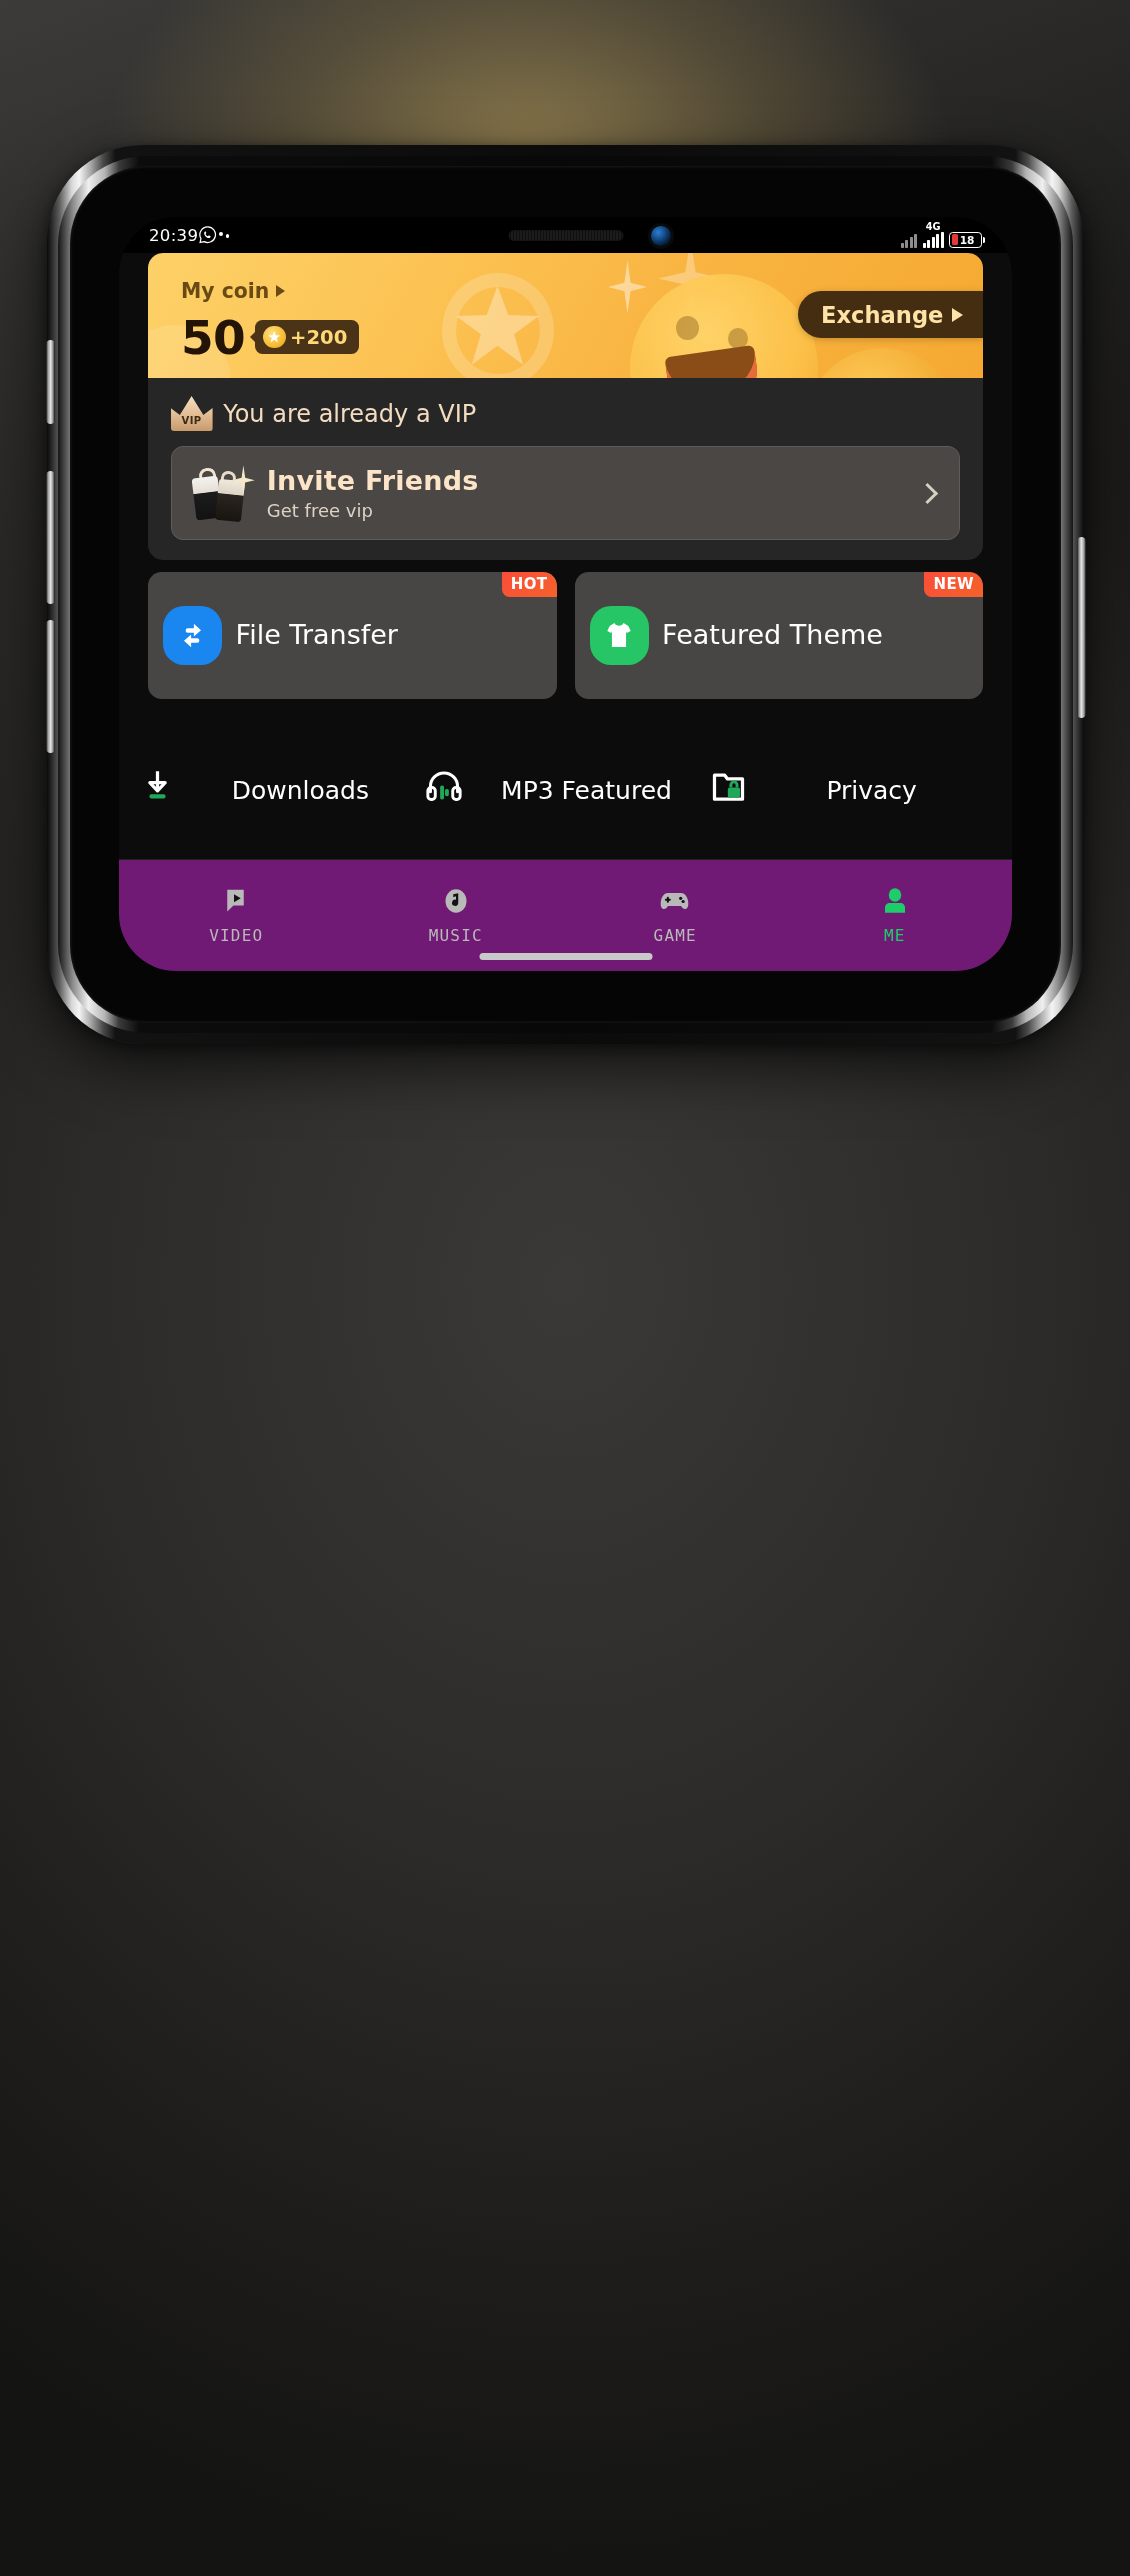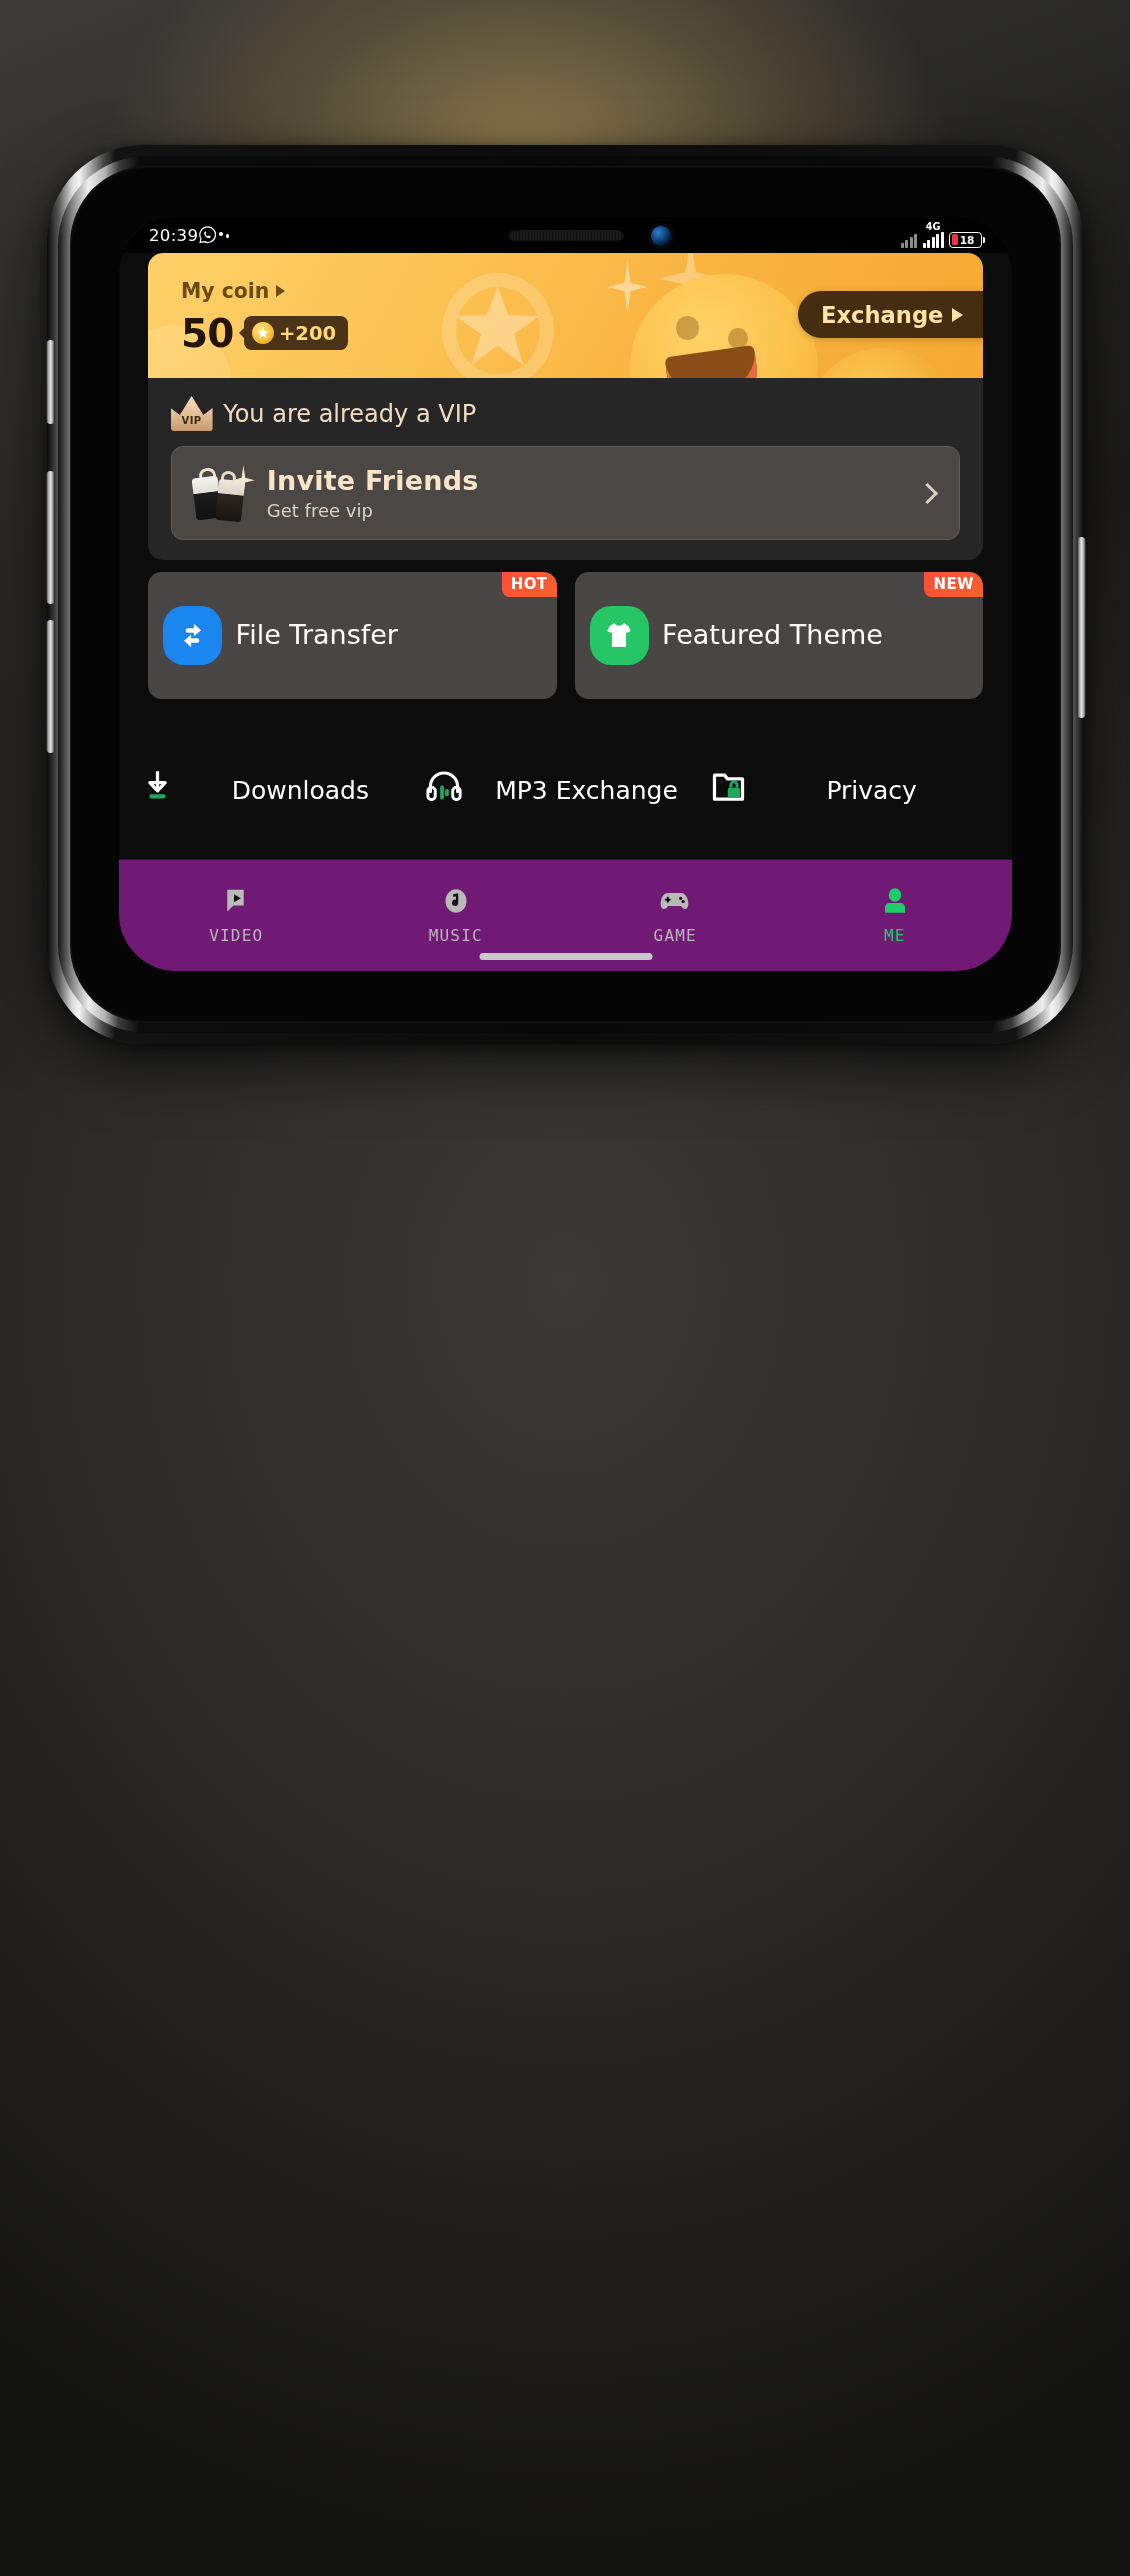--- a/index.html
+++ b/index.html
@@ -159,21 +159,21 @@
   }
   .coin-l { left:-30px; top:72px; width:113px; height:113px; border-radius:50%; background:rgba(255,255,255,.12); }
 
   .coin-left { position:absolute; left:33px; top:26px; z-index:4; }
   .mycoin-row { display:flex; align-items:center; gap:6.8px; }
   .mycoin-txt { color:#6a4a14; font-size:20.4px; font-weight:600; }
   .tri-right {
     width:0;height:0;border-left:9.8px solid #6a4a14;border-top:6.8px solid transparent;border-bottom:6.8px solid transparent;
   }
   .coin-amount-row { display:flex; align-items:center; gap:10.6px; margin-top:10.6px; }
-  .coin-amount { color:#231405; font-size:39px; font-weight:800; line-height:1; letter-spacing:-0.8px; }
+  .coin-amount { color:#231405; font-size:47px; font-weight:800; line-height:1; letter-spacing:-0.8px; }
   .coin-pill {
     background:#4b3318; color:#ffd978; font-size:19.6px; font-weight:700;
     padding:5.3px 12px 5.3px 7.5px; border-radius:7.5px; display:flex; align-items:center; gap:4.5px;
     position:relative;
     justify-content:space-between;
   }
   .coin-pill::before {
     content:""; position:absolute; left:-5.3px; top:50%; transform:translateY(-50%);
     width:0;height:0;border-right:6px solid #4b3318;border-top:6.8px solid transparent;border-bottom:6.8px solid transparent;
   }
@@ -434,21 +434,21 @@
             <div class="gcell">
               <span class="gi">
                 <svg width="42" height="41" viewBox="0 0 26 24" fill="none">
                   <path d="M4.6 15.2V12a8.4 8.4 0 0 1 16.8 0v3.2" stroke="#fff" stroke-width="1.9" stroke-linecap="round"></path>
                   <rect x="3" y="12.6" width="4.6" height="7.4" rx="2" stroke="#fff" stroke-width="1.8"></rect>
                   <rect x="18.4" y="12.6" width="4.6" height="7.4" rx="2" stroke="#fff" stroke-width="1.8"></rect>
                   <rect x="10.6" y="11.4" width="2.4" height="8.6" rx="1" fill="#1fa85a"></rect>
                   <rect x="13.6" y="13.6" width="2.4" height="4.4" rx="1" fill="#1fa85a"></rect>
                 </svg>
               </span>
-              <span class="glabel wrap">MP3 Exchange</span>
+              <span class="glabel wrap">MP3 Featured</span>
             </div>
 
             <div class="gcell">
               <span class="gi">
                 <svg width="41" height="41" viewBox="0 0 24 24" fill="none">
                   <path d="M3.8 19.4V5.4h6l1.6 2.2h8.8v11.8H3.8Z" stroke="#fff" stroke-width="1.9" stroke-linejoin="round"></path>
                   <rect x="11.6" y="12.6" width="7.2" height="6" rx="1.2" fill="#1fa85a"></rect>
                   <path d="M13.4 12.6v-1.5a1.8 1.8 0 0 1 3.6 0v1.5" stroke="#1fa85a" stroke-width="1.7"></path>
                 </svg>
               </span>

